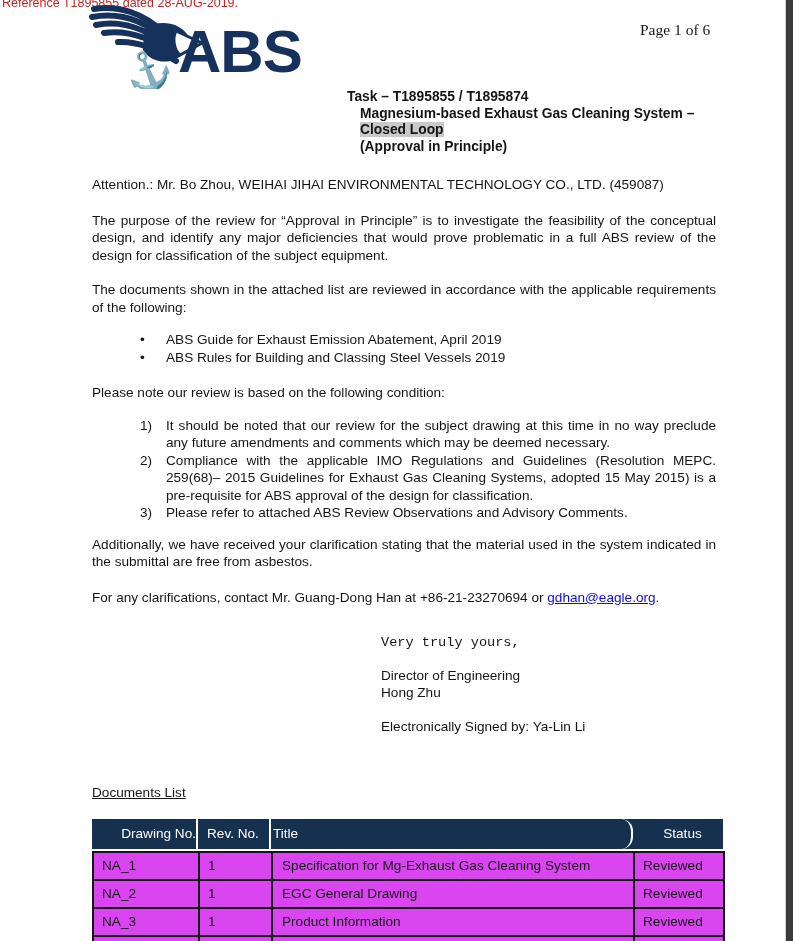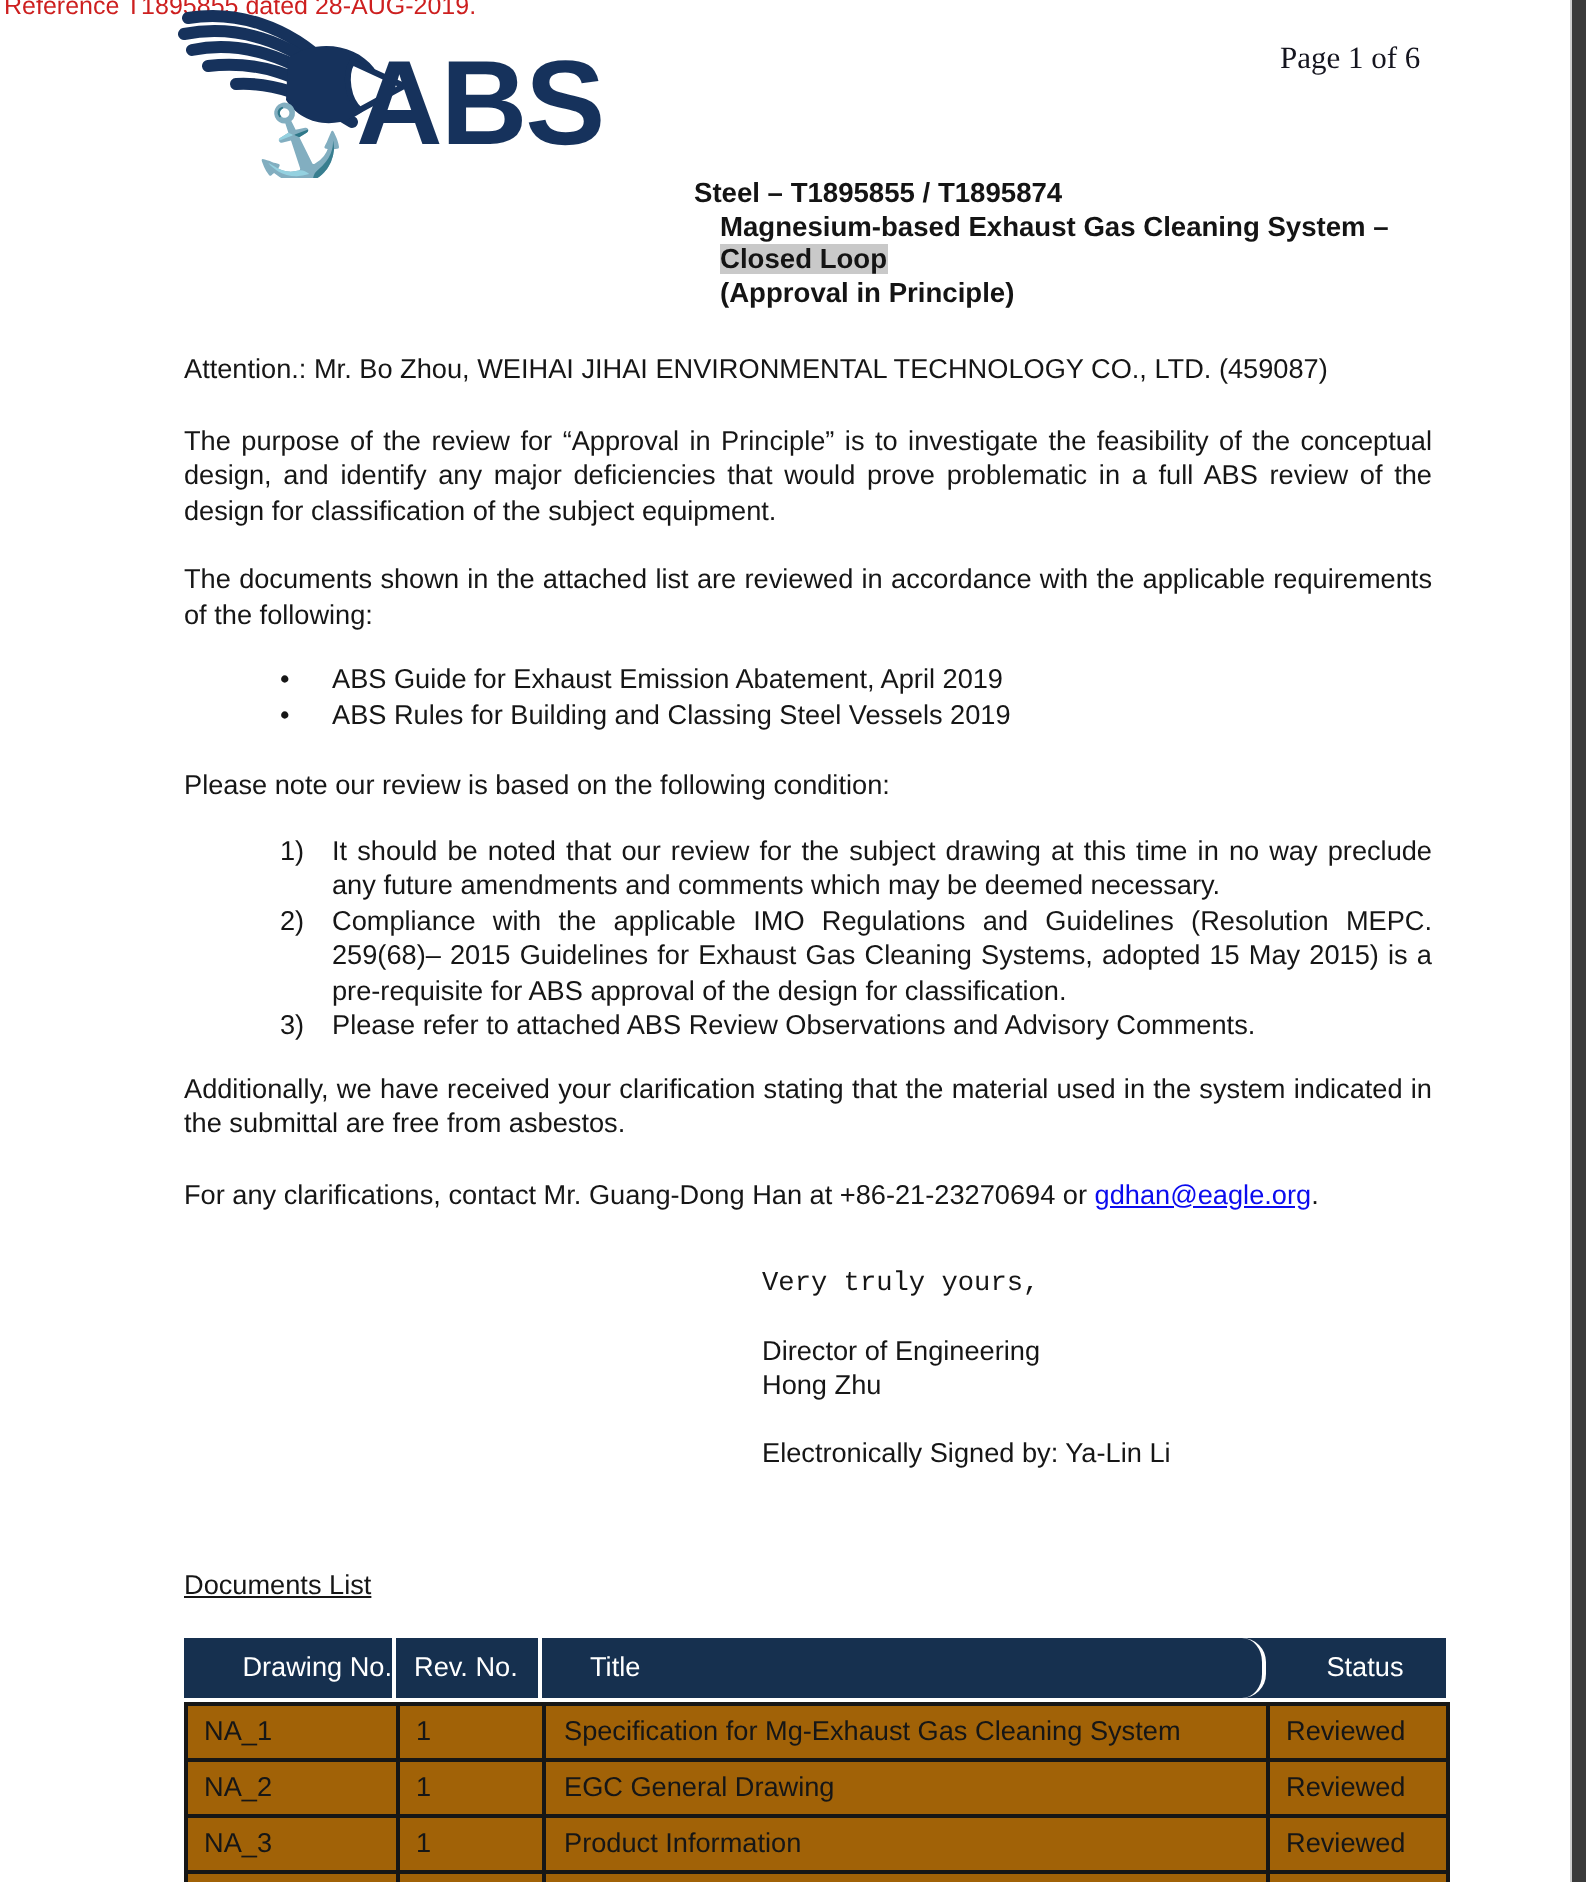--- a/index.html
+++ b/index.html
@@ -46,26 +46,26 @@
   .clarif a     { color:var(--link-blue); text-decoration:underline; cursor:pointer; }
   .sig          { margin-left:289px; }
   .closing      { margin-top:28px;font-family:Liberation Mono, monospace; }
   .signer       { margin-top:15px; }
   .esign        { margin-top:16px; }
   .docs-heading { margin-top:49px; text-decoration:underline; }
   .doc-table    { margin-top:17px; width:631px; }
   .thead { display:flex; background:var(--table-header-bg); color:#fff; height:30px; line-height:30px; }
   .th { padding-left:9px; font-size:13.6px; }
   .th.sep { border-right:2px solid #fff; }
-  .th.c1 { width:106px;text-align:right; } .th.c2 { width:73px; } .th.c3 { width:362px; padding-left:24px;border-radius:12px; } .th.c4 { width:90px;text-align:center; }
+  .th.c1 { width:106px;text-align:right; } .th.c2 { width:73px; } .th.c3 { width:362px; padding-left:2px;border-radius:12px; } .th.c4 { width:90px;text-align:center; }
   table.tbody {
     margin-top:2px; border-collapse:collapse; table-layout:fixed; width:631px;
     font-size:13.6px;
   }
-  table.tbody td { border:2px solid #161616; height:28px; padding:0 4px 0 8px; background:#a16207; }
+  table.tbody td { border:2px solid #161616; height:28px; padding:0 4px 0 8px; background:#d946ef; }
   table.tbody td.t3 { padding-left:9px; }
 </style>
 </head>
 <body>
 
 <div class="page">
 
   <div class="ref-note">Reference T1895855 dated 28-AUG-2019.</div>
 
   <svg class="logo" width="235" height="88" viewBox="0 0 235 88" aria-hidden="true">
@@ -78,21 +78,21 @@
     </g>
     <path d="M58,28 C72,18 92,21 101,33 C106,42 101,53 90,58 C77,64 63,59 57,49 Z" fill="currentColor"></path>
     <path d="M90,30 L116,42 L94,54 C88,49 86,37 90,30 Z" fill="#ffffff" stroke="currentColor" stroke-width="3"></path>
     <text x="38" y="86" font-size="38" fill="currentColor" transform="rotate(-22 55 70)">⚓</text>
     <text x="92" y="71" font-family="Liberation Sans, sans-serif" font-weight="bold" font-size="60" letter-spacing="-1" fill="currentColor">ABS</text>
   </svg>
 
   <div class="page-number">Page 1 of 6</div>
 
   <div class="task-block">
-    <div>Steel – T1895855 / T1895874</div>
+    <div>Task – T1895855 / T1895874</div>
     <div class="indent">Magnesium-based Exhaust Gas Cleaning System –</div>
     <div class="indent"><span class="hl">Closed Loop</span></div>
     <div class="indent">(Approval in Principle)</div>
   </div>
 
   <div class="content">
 
     <div class="attention">Attention.: Mr. Bo Zhou, WEIHAI JIHAI ENVIRONMENTAL TECHNOLOGY CO., LTD. (459087)</div>
 
     <div class="p1 just">The purpose of the review for “Approval in Principle” is to investigate the feasibility of the conceptual design, and identify any major deficiencies that would prove problematic in a full ABS review of the design for classification of the subject equipment.</div>

